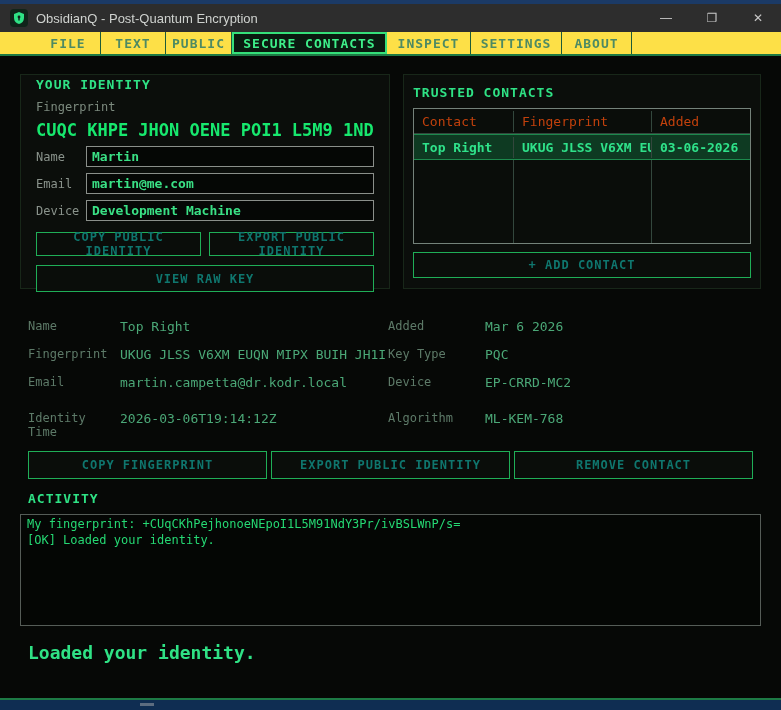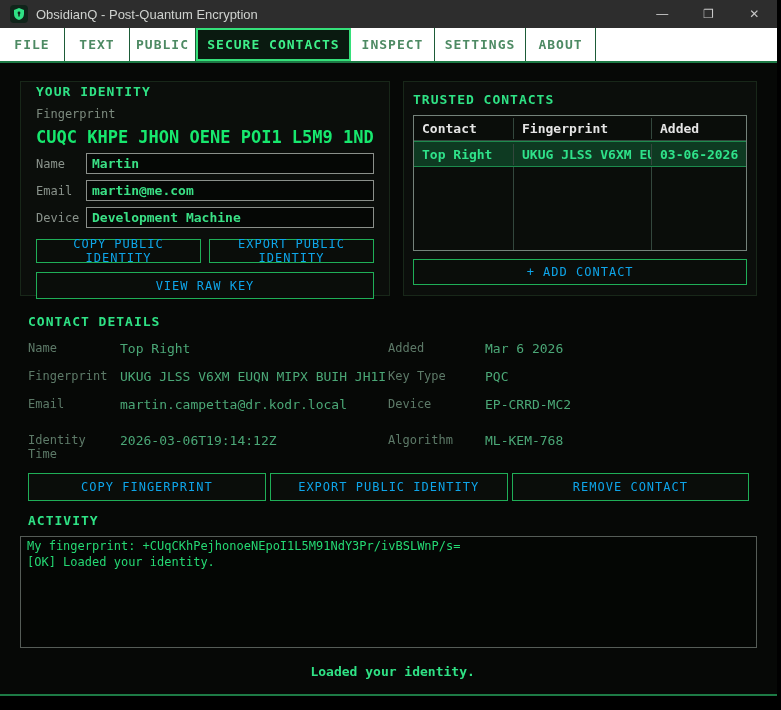--- a/index.html
+++ b/index.html
@@ -1,54 +1,54 @@
 <!DOCTYPE html>
 <html><head>
 <meta charset="utf-8">
 <style>
   * { margin:0; padding:0; box-sizing:border-box; }
   html,body { width:781px; height:710px; background:#000; overflow:hidden; }
-  .screen { width:781px; height:710px; position:relative; font-family:"DejaVu Sans Mono",monospace; display:flex; }
+  .screen { width:781px; height:710px; position:relative; font-family:"DejaVu Sans Mono",monospace; display:flex; flex-direction:column; }
   .top-strip { height:4px; background:#1b3a66; }
   .window { height:696px; background:#070907; border-bottom:2px solid #1d7a45; display:flex; flex-direction:column; }
   
   .titlebar { height:28px; background:#2d2d2d; display:flex; align-items:center; padding:0 0 0 10px; gap:8px; flex:none; }
   .app-icon { width:18px; height:18px; background:#10241a; border-radius:4px; display:flex; align-items:center; justify-content:center; flex:none; }
   .title { color:#cfd2cf; font-family:"Liberation Sans",sans-serif; font-size:13px; }
   .win-controls { margin-left:auto; display:flex; height:28px; }
   .win-btn { width:46px; height:28px; display:flex; align-items:center; justify-content:center; color:#c8c8c8; font-size:12px; font-family:"Liberation Sans",sans-serif; cursor:default; }
   
-  .tabbar { height:35px; background:#ffffff; display:flex; align-items:stretch; border-bottom:2px solid #1d7a45; flex:none; }
+  .tabbar { height:24px; background:#fde047; display:flex; align-items:stretch; border-bottom:2px solid #1d7a45; flex:none;padding-left:36px; }
   .tab { display:flex; align-items:center; justify-content:center; color:#4d8a63; font-size:13px; font-weight:bold; letter-spacing:1px; border-right:1px solid #1d5c38; cursor:default; }
   .tab.active { background:#0a1a10; color:#3ef08a; border:2px solid #35e07a; }
   
   .content { flex:1; padding:18px 20px 0 20px; background:#060806; display:flex; flex-direction:column; }
   .row-top { display:flex; gap:13px; flex:none; }
   .panel { background:#0b0e0b; border:1px solid #182719; height:215px; }
   .identity { width:370px; padding:2px 15px; }
   .contacts { flex:1; padding:10px 9px; display:flex; flex-direction:column; }
   .panel-heading { color:#2fe285; font-size:13px; font-weight:bold; letter-spacing:1px; }
   .fp-label { color:#7c8a7e; font-size:12px; margin-top:8px; }
   .fp-value { color:#17e86e; font-size:17px; font-weight:bold; white-space:nowrap; overflow:hidden; margin-top:6px; }
   .field-row { display:flex; align-items:center; margin-top:6px; }
   .field-label { width:50px; color:#8a938c; font-size:12px; flex:none; }
   .field-input { flex:1; background:#050705; border:1px solid #8a8f8a; color:#3ae085; font-weight:bold; font-size:13px; height:21px; padding:0 5px; font-family:inherit; outline:none; }
-  .btn { background:#0a0d0a; border:1px solid #1fae57; color:#0ea5e9; font-weight:normal; font-size:12px; letter-spacing:1px; font-family:inherit; display:flex; align-items:center; justify-content:center; cursor:default; }
+  .btn { background:#0a0d0a; border:1px solid #1fae57; color:#0f766e; font-weight:bold; font-size:12px; letter-spacing:1px; font-family:inherit; display:flex; align-items:center; justify-content:center; cursor:default; }
   .id-btn-row { display:flex; gap:8px; margin-top:11px; }
   .id-btn { flex:1; height:24px; }
   .viewraw { margin-top:9px; height:27px; width:100%; }
   
   .ct-table { border:1px solid #74827a; flex:1; display:flex; flex-direction:column; margin-top:8px; background:#0a0d0a; }
   .ct-row { display:flex; flex:none; }
   .ct-cell { padding:3px 8px; font-size:13px; border-right:1px solid #33473d; overflow:hidden; white-space:nowrap; }
   .ct-cell.c1 { width:100px; flex:none; }
   .ct-cell.c2 { width:138px; flex:none; }
   .ct-cell.c3 { flex:1; border-right:none; }
   .ct-header { border-bottom:1px solid #33473d; height:25px; align-items:center; }
-  .ct-header .ct-cell { color:#e5e5e5; font-weight:bold; }
+  .ct-header .ct-cell { color:#c2410c; font-weight:normal; }
   .ct-selected { background:#0e3a22; border-top:1px solid #1d8a4d; border-bottom:1px solid #1d8a4d; height:26px; align-items:center; cursor:default; }
   .ct-selected .ct-cell { color:#2fe28a; font-weight:bold; }
   .ct-filler { flex:1; }
   .add-btn { height:26px; margin-top:8px; flex:none; }
   
   .details { margin-top:18px; padding:0 8px; flex:none; }
   .details-grid { display:flex; margin-top:12px; }
   .dcol-left { width:352px; flex:none; display:flex; flex-direction:column; }
   .dcol-right { flex:1; display:flex; flex-direction:column; padding-left:8px; }
   .drow { display:flex; height:28px; align-items:flex-start; }
@@ -56,21 +56,21 @@
   .dlabel { color:#5d7a68; font-size:12px; flex:none; }
   .dcol-left .dlabel { width:92px; }
   .dcol-right .dlabel { width:97px; }
   .dvalue { color:#4ba877; font-size:13px; white-space:nowrap; }
   .detail-btn-row { display:flex; gap:4px; margin-top:12px; }
   .detail-btn { flex:1; height:28px; }
   
   .activity { margin-top:12px; flex:none; }
   .activity-heading { padding-left:8px; }
   .log-box { margin-top:8px; height:112px; background:#040604; border:1px solid #555c57; padding:2px 6px; color:#25d873; font-size:12px; line-height:1.3; overflow:hidden; }
-  .statusbar { margin-top:16px; padding-left:8px; color:#2fe285; font-size:13px; font-weight:bold;text-align:center; }
+  .statusbar { margin-top:16px; padding-left:8px; color:#2fe285; font-size:18px; font-weight:bold; }
   .bottom-strip { height:10px; background:#0f2d52; position:relative; }
   .bottom-mark { position:absolute; left:140px; top:3px; width:14px; height:3px; background:#5c6c80; }
 </style>
 </head>
 <body>
 
 <div class="screen">
   <div class="top-strip"></div>
 
   <div class="window">
@@ -146,21 +146,20 @@
               <div class="ct-cell c2"></div>
               <div class="ct-cell c3"></div>
             </div>
           </div>
           <button class="btn add-btn">+ ADD CONTACT</button>
         </section>
 
       </div>
 
       <section class="details">
-        <div class="panel-heading">CONTACT DETAILS</div>
         <div class="details-grid">
           <div class="dcol-left">
             <div class="drow">
               <span class="dlabel">Name</span>
               <span class="dvalue">Top Right</span>
             </div>
             <div class="drow">
               <span class="dlabel">Fingerprint</span>
               <span class="dvalue">UKUG JLSS V6XM EUQN MIPX BUIH JH1I</span>
             </div>

